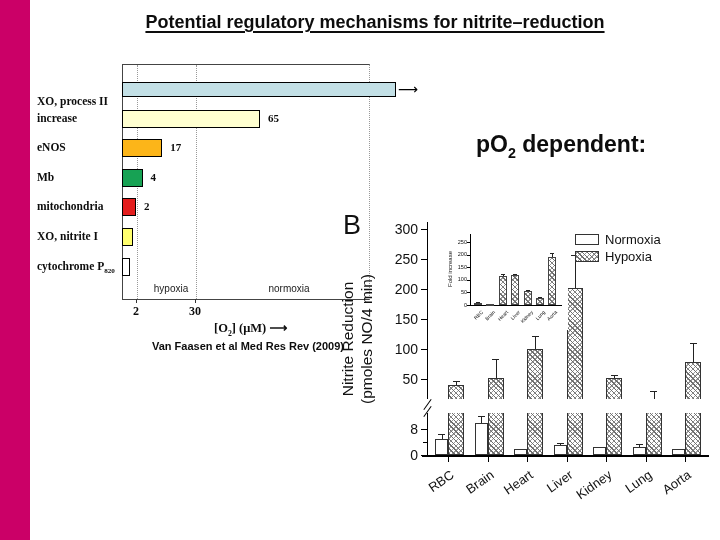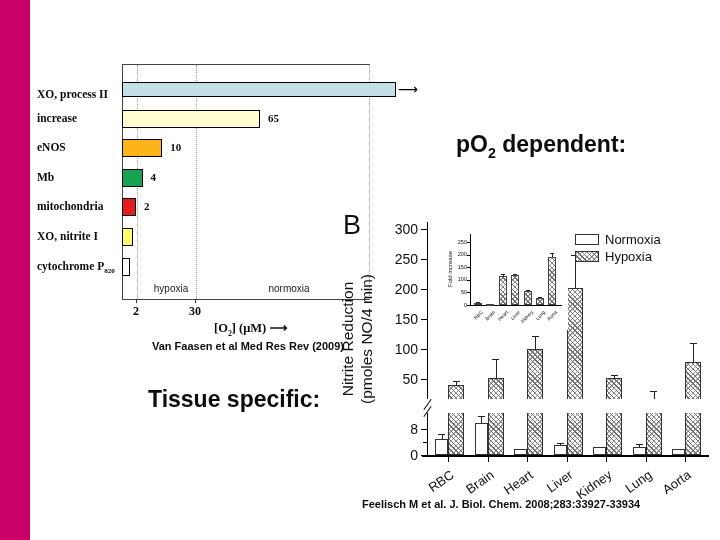--- a/index.html
+++ b/index.html
@@ -3,75 +3,75 @@
 <meta charset="utf-8">
 <style>
   html,body{margin:0;padding:0;background:#e8e8e8;}
   .slide{position:relative;width:720px;height:540px;background:#ffffff;overflow:hidden;
          font-family:"Liberation Sans",sans-serif;color:#111;}
   .stripe{position:absolute;left:0;top:0;width:30px;height:540px;}
   .title{position:absolute;left:30px;top:12px;width:690px;margin:0;text-align:center;
          font-size:18px;font-weight:bold;color:#0d0d0d;}
   .title span{text-decoration:underline;text-decoration-thickness:2px;text-underline-offset:3px;}
   .big-label{position:absolute;font-size:23px;font-weight:bold;color:#0d0d0d;white-space:nowrap;}
-  .po2{left:456px;top:131px;text-align:right;}
+  .po2{left:476px;top:131px;text-align:right;}
   .tissue{left:148px;top:386px;}
   .cite{position:absolute;font-size:11px;font-weight:bold;color:#0d0d0d;white-space:nowrap;}
   .cite-left{left:152px;top:340px;}
   .cite-right{left:362px;top:498px;}
   #chart-left{position:absolute;left:35px;top:60px;width:380px;height:290px;}
   #chart-right{position:absolute;left:335px;top:208px;width:385px;height:295px;}
   sub{font-size:0.62em;}
   .serif{font-family:"Liberation Serif",serif;}
   .hatch{background-color:#fff;
     background-image:repeating-linear-gradient(45deg,#6e6e6e 0px,#6e6e6e 1px,transparent 1px,transparent 3.4px),
                      repeating-linear-gradient(-45deg,#9a9a9a 0px,#9a9a9a 1px,transparent 1px,transparent 3.4px);}
 </style>
 </head>
 <body>
 
 <div class="slide">
   <div class="stripe" style="background: rgb(203, 0, 103);"></div>
+  <h1 class="title"><span>Potential regulatory mechanisms for nitrite–reduction</span></h1>
 
   <div id="chart-left">
       <div style="position: absolute; left: 87px; top: 4px; width: 246px; height: 234px; background: rgb(255, 255, 255); border-width: 1.2px 1px 1.2px 1.2px; border-style: solid dotted solid solid; border-color: rgb(68, 68, 68) rgb(153, 153, 153) rgb(68, 68, 68) rgb(68, 68, 68); overflow: visible;">
         <div style="position: absolute; left: 14px; top: 0px; width: 0px; height: 234px; border-left: 1px dotted rgb(153, 153, 153);"></div>
         <div style="position: absolute; left: 73px; top: 0px; width: 0px; height: 234px; border-left: 1px dotted rgb(153, 153, 153);"></div>
         <div style="position: absolute; left: -1px; top: 16.5px; width: 274px; height: 15px; box-sizing: border-box; border: 1.8px solid rgb(0, 0, 0); background: rgb(195, 224, 230);"></div>
         <div style="position: absolute; left: 275px; top: 14px; font-size: 14px; color: rgb(0, 0, 0); line-height: 20px;">⟶</div>
         <div style="position: absolute; left: -1px; top: 44.6px; width: 138px; height: 18px; box-sizing: border-box; border: 1.8px solid rgb(0, 0, 0); background: rgb(255, 255, 208);"></div>
         <div class="serif" style="position: absolute; left: 145px; top: 46.6px; font-size: 11px; font-weight: bold; color: rgb(13, 13, 13);">65</div>
         <div style="position: absolute; left: -1px; top: 74.2px; width: 40.2222px; height: 18px; box-sizing: border-box; border: 1.8px solid rgb(0, 0, 0); background: rgb(252, 181, 25);"></div>
-        <div class="serif" style="position: absolute; left: 47.2222px; top: 76.2px; font-size: 11px; font-weight: bold; color: rgb(13, 13, 13);">10</div>
+        <div class="serif" style="position: absolute; left: 47.2222px; top: 76.2px; font-size: 11px; font-weight: bold; color: rgb(13, 13, 13);">17</div>
         <div style="position: absolute; left: -1px; top: 103.8px; width: 20.5556px; height: 18px; box-sizing: border-box; border: 1.8px solid rgb(0, 0, 0); background: rgb(23, 162, 84);"></div>
         <div class="serif" style="position: absolute; left: 27.5556px; top: 105.8px; font-size: 11px; font-weight: bold; color: rgb(13, 13, 13);">4</div>
         <div style="position: absolute; left: -1px; top: 133.4px; width: 14px; height: 18px; box-sizing: border-box; border: 1.8px solid rgb(0, 0, 0); background: rgb(227, 29, 29);"></div>
         <div class="serif" style="position: absolute; left: 21px; top: 135.4px; font-size: 11px; font-weight: bold; color: rgb(13, 13, 13);">2</div>
         <div style="position: absolute; left: -1px; top: 163px; width: 10.5px; height: 18px; box-sizing: border-box; border: 1.8px solid rgb(0, 0, 0); background: rgb(255, 255, 110);"></div>
         <div style="position: absolute; left: -1px; top: 192.6px; width: 8.4px; height: 18px; box-sizing: border-box; border: 1.8px solid rgb(0, 0, 0); background: rgb(255, 255, 255);"></div>
         <div style="position: absolute; left: 16px; top: 218px; width: 64px; text-align: center; font-size: 10px; color: rgb(34, 34, 34);">hypoxia</div>
         <div style="position: absolute; left: 128px; top: 218px; width: 76px; text-align: center; font-size: 10px; color: rgb(34, 34, 34);">normoxia</div>
       </div>
       <div style="position: absolute; left: 101px; top: 239px; width: 0px; height: 4px; border-left: 1.2px solid rgb(51, 51, 51);"></div>
       <div class="serif" style="position: absolute; left: 86px; top: 244px; width: 30px; text-align: center; font-size: 12px; font-weight: bold; color: rgb(13, 13, 13);">2</div>
       <div style="position: absolute; left: 160px; top: 239px; width: 0px; height: 4px; border-left: 1.2px solid rgb(51, 51, 51);"></div>
       <div class="serif" style="position: absolute; left: 145px; top: 244px; width: 30px; text-align: center; font-size: 12px; font-weight: bold; color: rgb(13, 13, 13);">30</div>
-      <div class="serif" style="position: absolute; left: 2px; top: 25px; width: 84px; height: 18px; line-height: 18px; font-size: 11.5px; font-weight: bold; color: rgb(13, 13, 13); white-space: nowrap;">XO, process II</div>
+      <div class="serif" style="position: absolute; left: 2px; top: 32px; width: 84px; height: 18px; line-height: 18px; font-size: 11.5px; font-weight: bold; color: rgb(13, 13, 13); white-space: nowrap;">XO, process II</div>
       <div class="serif" style="position: absolute; left: 2px; top: 48.6px; width: 84px; height: 18px; line-height: 18px; font-size: 11.5px; font-weight: bold; color: rgb(13, 13, 13); white-space: nowrap;">increase</div>
       <div class="serif" style="position: absolute; left: 2px; top: 78.2px; width: 84px; height: 18px; line-height: 18px; font-size: 11.5px; font-weight: bold; color: rgb(13, 13, 13); white-space: nowrap;">eNOS</div>
       <div class="serif" style="position: absolute; left: 2px; top: 107.8px; width: 84px; height: 18px; line-height: 18px; font-size: 11.5px; font-weight: bold; color: rgb(13, 13, 13); white-space: nowrap;">Mb</div>
       <div class="serif" style="position: absolute; left: 2px; top: 137.4px; width: 84px; height: 18px; line-height: 18px; font-size: 11.5px; font-weight: bold; color: rgb(13, 13, 13); white-space: nowrap;">mitochondria</div>
       <div class="serif" style="position: absolute; left: 2px; top: 167px; width: 84px; height: 18px; line-height: 18px; font-size: 11.5px; font-weight: bold; color: rgb(13, 13, 13); white-space: nowrap;">XO, nitrite I</div>
       <div class="serif" style="position: absolute; left: 2px; top: 196.6px; width: 84px; height: 18px; line-height: 18px; font-size: 11.5px; font-weight: bold; color: rgb(13, 13, 13); white-space: nowrap;">cytochrome P<sub>820</sub></div>
       <div class="serif" style="position: absolute; left: 179px; top: 260px; font-size: 12.5px; font-weight: bold; color: rgb(13, 13, 13); white-space: nowrap;">[O<sub>2</sub>]  (μM)  ⟶</div>
     </div>
 
   <div class="cite cite-left">Van Faasen et al Med Res Rev (2009)</div>
   <div class="big-label po2">pO<sub>2</sub> dependent:</div>
-  <div class="big-label tissue">Tissue specific:</div>
 
   <div id="chart-right">
       <div style="position: absolute; left: 8px; top: 2px; font-size: 27px; color: rgb(17, 17, 17);">B</div>
       <div style="position: absolute; left: -94px; top: 110.5px; width: 233px; height: 40px; text-align: center; font-size: 15.5px; line-height: 19px; color: rgb(17, 17, 17); transform: rotate(-90deg);">
         <div>Nitrite Reduction</div>
         <div>(pmoles NO/4 min)</div>
       </div>
       <div style="position: absolute; left: 93px; top: 14px; width: 277px; height: 233px; overflow: visible;">
         <div style="position: absolute; left: -1px; top: 0px; width: 0px; height: 233px; border-left: 1.6px solid rgb(0, 0, 0);"></div>
         <div style="position: absolute; left: -7px; top: 157px; width: 6px; height: 0px; border-top: 1.4px solid rgb(0, 0, 0);"></div>
@@ -194,14 +194,13 @@
       <div style="position: absolute; left: 231.5px; top: 249px; width: 0px; height: 5px; border-left: 1.4px solid rgb(0, 0, 0);"></div>
       <div style="position: absolute; left: 175.5px; top: 259px; width: 56px; text-align: right; font-size: 13px; color: rgb(17, 17, 17); transform: rotate(-35deg); transform-origin: 100% 0px; white-space: nowrap;">Liver</div>
       <div style="position: absolute; left: 271px; top: 249px; width: 0px; height: 5px; border-left: 1.4px solid rgb(0, 0, 0);"></div>
       <div style="position: absolute; left: 215px; top: 259px; width: 56px; text-align: right; font-size: 13px; color: rgb(17, 17, 17); transform: rotate(-35deg); transform-origin: 100% 0px; white-space: nowrap;">Kidney</div>
       <div style="position: absolute; left: 310.5px; top: 249px; width: 0px; height: 5px; border-left: 1.4px solid rgb(0, 0, 0);"></div>
       <div style="position: absolute; left: 254.5px; top: 259px; width: 56px; text-align: right; font-size: 13px; color: rgb(17, 17, 17); transform: rotate(-35deg); transform-origin: 100% 0px; white-space: nowrap;">Lung</div>
       <div style="position: absolute; left: 350px; top: 249px; width: 0px; height: 5px; border-left: 1.4px solid rgb(0, 0, 0);"></div>
       <div style="position: absolute; left: 294px; top: 259px; width: 56px; text-align: right; font-size: 13px; color: rgb(17, 17, 17); transform: rotate(-35deg); transform-origin: 100% 0px; white-space: nowrap;">Aorta</div>
     </div>
 
-  <div class="cite cite-right">Feelisch M et al. J. Biol. Chem. 2008;283:33927-33934</div>
 </div>
 
 </body></html>

